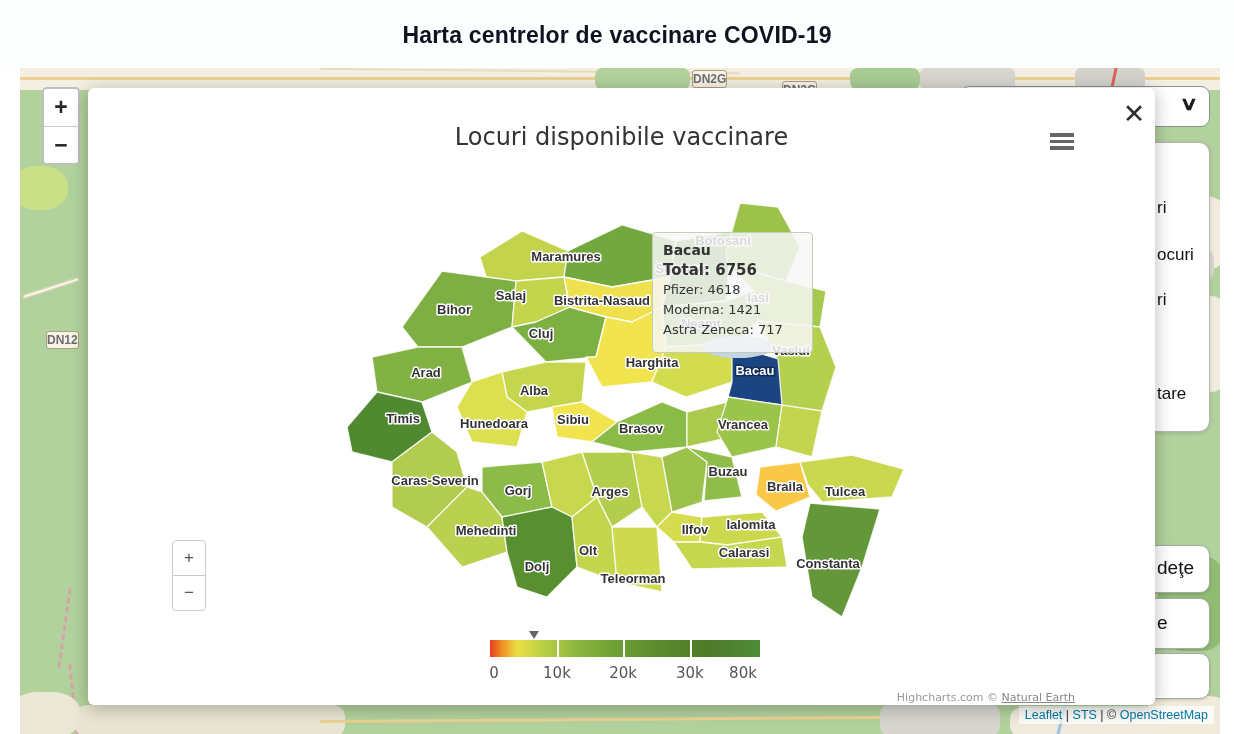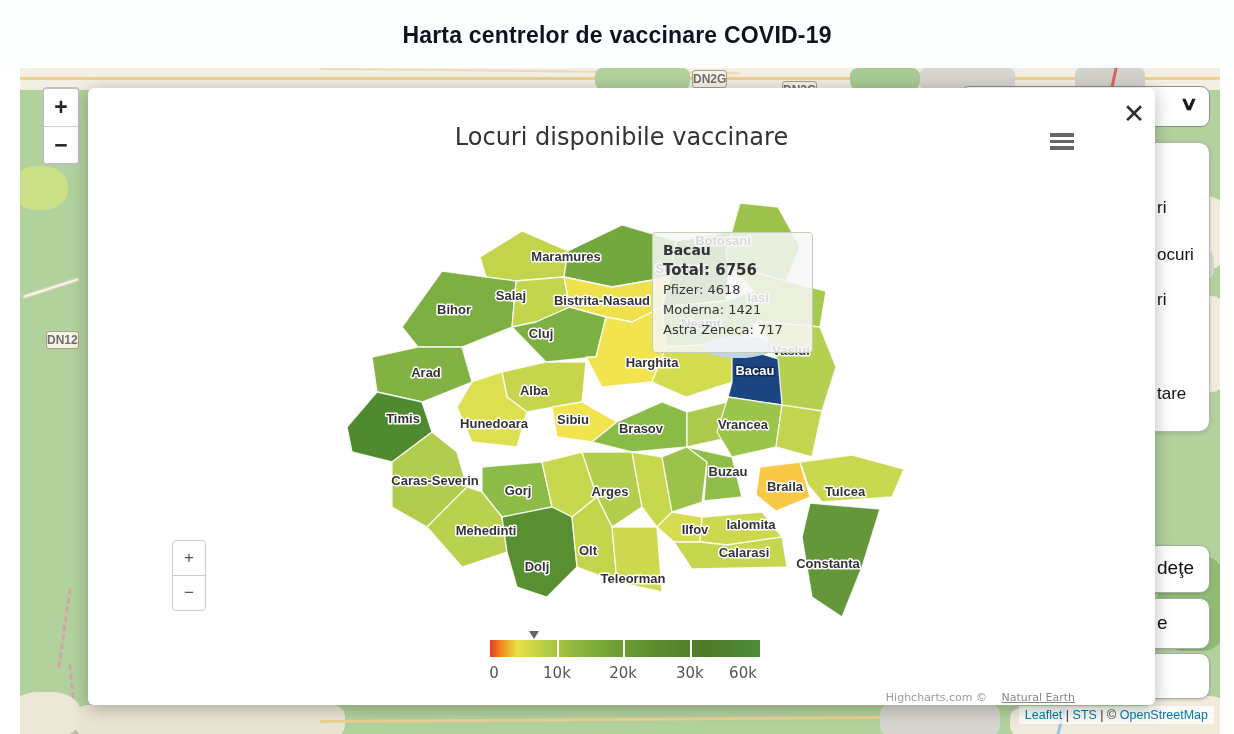--- a/index.html
+++ b/index.html
@@ -108,21 +108,21 @@
   .legend-bar { position:absolute; left:0; top:0; width:270px; height:17px; }
   .legend-sep { position:absolute; top:0; width:2px; height:17px; background:#fff; }
   .legend-marker { position:absolute; top:-9px; width:0; height:0; border-left:5px solid transparent;
                    border-right:5px solid transparent; border-top:8px solid #666; }
   .legend-ticks { position:absolute; left:0; top:24px; width:100%; height:20px; }
   .legend-tick  { position:absolute; transform:translateX(-50%); font-family:"DejaVu Sans",sans-serif;
                   font-size:15px; color:#555; }
 
   .credits { position:absolute; right:80px; top:603px; font-family:"DejaVu Sans",sans-serif;
              font-size:11px; color:#999; }
-  .credits a { color:#888; text-decoration:underline;margin-left:11px; }
+  .credits a { color:#888; text-decoration:underline; }
 </style>
 </head>
 <body>
 
 <div class="page-header">
   <div class="page-title">Harta centrelor de vaccinare COVID-19</div>
 </div>
 
 <div class="map-wrap">
   <div class="blob top-strip"></div>
@@ -278,18 +278,18 @@
         <div class="legend-sep" style="left: 24.8%;"></div>
         <div class="legend-sep" style="left: 49.3%;"></div>
         <div class="legend-sep" style="left: 74%;"></div>
         <div class="legend-marker" style="left: calc(16.3% - 5px);"></div>
       </div>
     <div class="legend-ticks" id="legend-ticks">
         <div class="legend-tick" style="left: 1.5%;">0</div>
         <div class="legend-tick" style="left: 24.8%;">10k</div>
         <div class="legend-tick" style="left: 49.3%;">20k</div>
         <div class="legend-tick" style="left: 74%; text-align: center;">30k</div>
-        <div class="legend-tick" style="left: 93.7%;">60k</div>
+        <div class="legend-tick" style="left: 93.7%;">80k</div>
       </div>
   </div>
 
   <div class="credits"><span>Highcharts.com © </span><a>Natural Earth</a></div>
 </div>
 
 </body></html>

